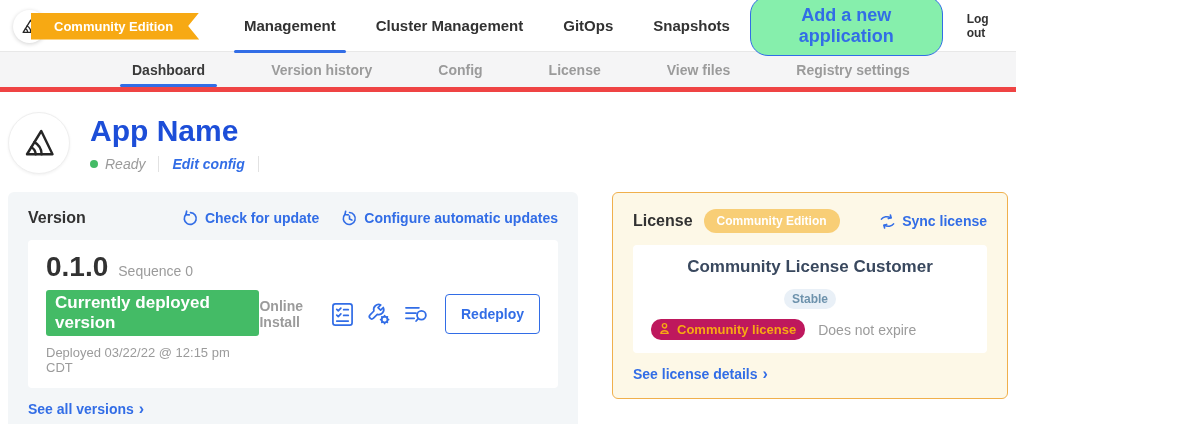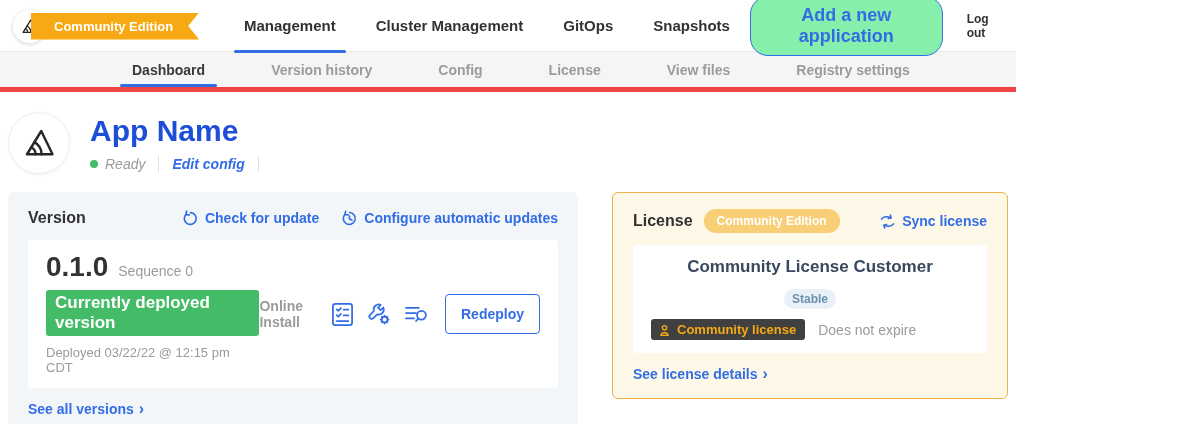--- a/index.html
+++ b/index.html
@@ -64,21 +64,21 @@
   .redeploy-btn { background:#fff; border:1px solid #326de6; color:#326de6; font-family:inherit; font-size:14px; font-weight:700; padding:11px 15px; border-radius:4px; cursor:pointer; margin-left:3px; }
 
   
   .license-card { flex:1; background:#fdf8e7; border:1px solid #f0b04c; border-radius:6px; padding:16px 20px 15px 20px; }
   .badge-edition { background:#f8ce76; color:#fff; font-size:12px; font-weight:700; padding:5px 13px; border-radius:12px; margin-left:11px; }
   .license-inner { background:#fff; border-radius:4px; margin-top:12px; padding:12px 18px 13px 18px; }
   .cust-row { display:flex; align-items:center; gap:12px;flex-direction:column; }
   .customer-name { font-size:17px; font-weight:700; color:#39485e; }
   .badge-stable { background:#e9f0f7; color:#6d92ac; font-size:12px; font-weight:600; padding:3px 8px; border-radius:10px; }
   .lic-row { display:flex; align-items:center; gap:13px; margin-top:10px; }
-  .badge-license { display:inline-flex; align-items:flex-end; gap:6px; background:#404040; color:#f7a913; font-size:13px; font-weight:700; padding:3px 9px 3px 7px; border-radius:3px; }
+  .badge-license { display:inline-flex; align-items:flex-start; gap:6px; background:#be185d; color:#f7a913; font-size:13px; font-weight:700; padding:3px 9px 3px 7px; border-radius:10px; }
   .expiry { font-size:14px; color:#9b9b9b; font-weight:500; }
 </style>
 </head>
 <body>
 
 <div class="page">
 
   <header class="topbar">
     <div class="brand">
       <div class="brand-circle">

